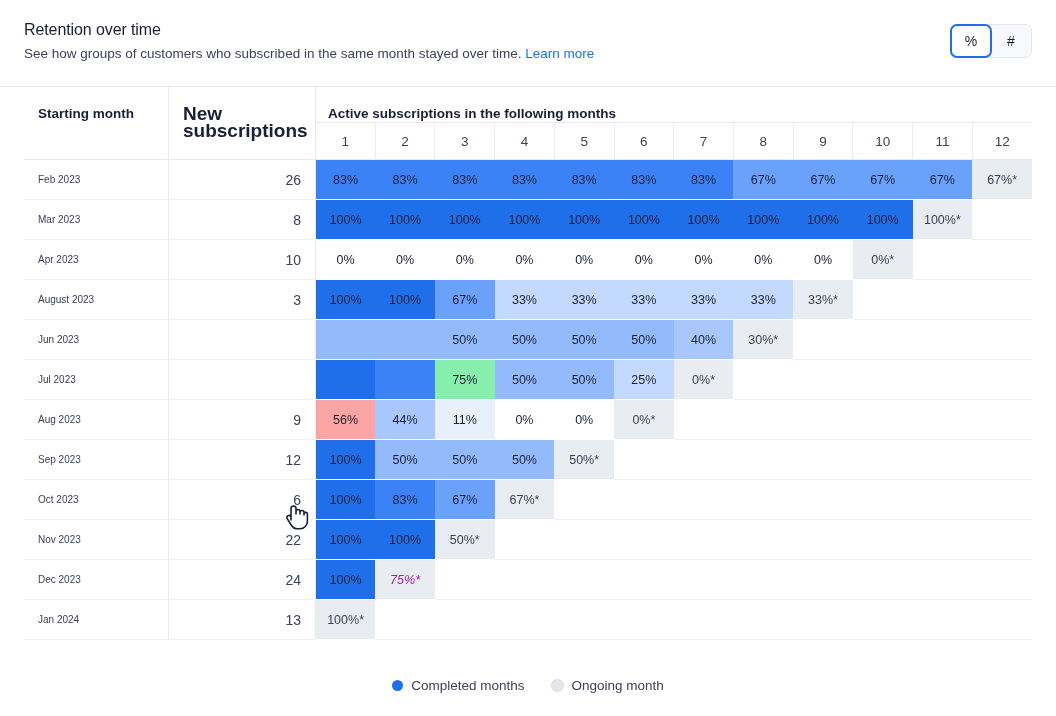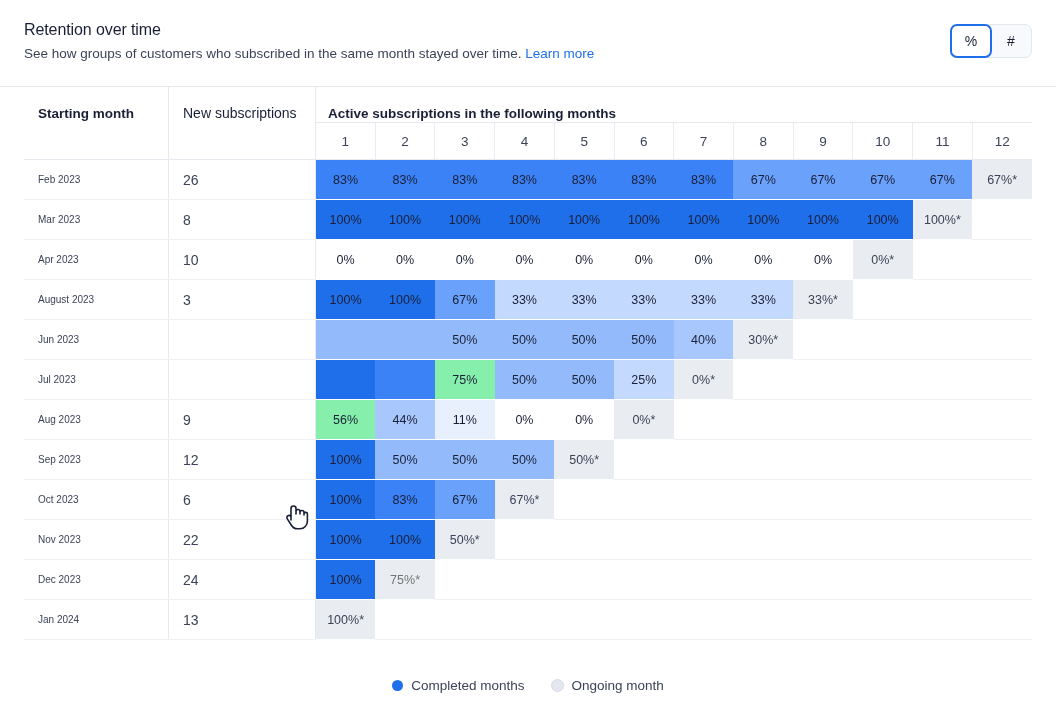--- a/index.html
+++ b/index.html
@@ -101,22 +101,22 @@
     color: #1a1f36;
     line-height: 17px;
     border-right: 1px solid #e6e9ee;
     border-bottom: 1px solid #e6e9ee;
   }
   th.h-new {
     width: 118px;
     text-align: left;
     vertical-align: top;
     padding: 18px 14px 0 14px;
-    font-size: 14px;
-    font-weight: normal;
+    font-size: 19px;
+    font-weight: bold;
     color: #1a1f36;
     line-height: 17px;
     border-right: 1px solid #e6e9ee;
     border-bottom: 1px solid #e6e9ee;
   }
   th.h-active {
     text-align: left;
     vertical-align: top;
     padding: 18px 0 0 12px;
     font-size: 13.5px;
@@ -143,22 +143,22 @@
     height: 39px;
     padding: 0 10px 0 14px;
     font-size: 10px;
     color: #3c4257;
     border-right: 1px solid #e6e9ee;
     border-bottom: 1px solid #eef0f4;
     white-space: nowrap;
   }
   td.c-new {
     height: 39px;
-    padding: 0 14px 0 14px;
-    text-align: left;
+    padding: 0 14px 0 29px;
+    text-align: right;
     font-size: 14px;
     color: #3c4257;
     border-right: 1px solid #e6e9ee;
     border-bottom: 1px solid #eef0f4;
   }
   td.c-val {
     width: 64px;
     height: 39px;
     text-align: center;
     vertical-align: middle;
@@ -367,21 +367,21 @@
           <td class="c-val" style="background: rgb(233, 237, 242); color: rgb(60, 66, 87);">0%*</td>
           <td class="c-empty"></td>
           <td class="c-empty"></td>
           <td class="c-empty"></td>
           <td class="c-empty"></td>
           <td class="c-empty"></td>
         </tr>
         <tr class="datarow">
           <td class="c-month">Aug 2023</td>
           <td class="c-new">9</td>
-          <td class="c-val" style="background: #86efac;">56%</td>
+          <td class="c-val" style="background: #fca5a5;">56%</td>
           <td class="c-val" style="background: rgb(168, 200, 253);">44%</td>
           <td class="c-val" style="background: rgb(232, 240, 254);">11%</td>
           <td class="c-val" style="background: rgb(255, 255, 255);">0%</td>
           <td class="c-val" style="background: rgb(255, 255, 255);">0%</td>
           <td class="c-val" style="background: rgb(233, 237, 242); color: rgb(60, 66, 87);">0%*</td>
           <td class="c-empty"></td>
           <td class="c-empty"></td>
           <td class="c-empty"></td>
           <td class="c-empty"></td>
           <td class="c-empty"></td>
@@ -432,21 +432,21 @@
           <td class="c-empty"></td>
           <td class="c-empty"></td>
           <td class="c-empty"></td>
           <td class="c-empty"></td>
           <td class="c-empty"></td>
         </tr>
         <tr class="datarow">
           <td class="c-month">Dec 2023</td>
           <td class="c-new">24</td>
           <td class="c-val" style="background: rgb(31, 111, 235);">100%</td>
-          <td class="c-val" style="background: rgb(233, 237, 242); color: #737373;">75%*</td>
+          <td class="c-val" style="background: rgb(233, 237, 242); color: #a21caf; font-style: italic;">75%*</td>
           <td class="c-empty"></td>
           <td class="c-empty"></td>
           <td class="c-empty"></td>
           <td class="c-empty"></td>
           <td class="c-empty"></td>
           <td class="c-empty"></td>
           <td class="c-empty"></td>
           <td class="c-empty"></td>
           <td class="c-empty"></td>
           <td class="c-empty"></td>

